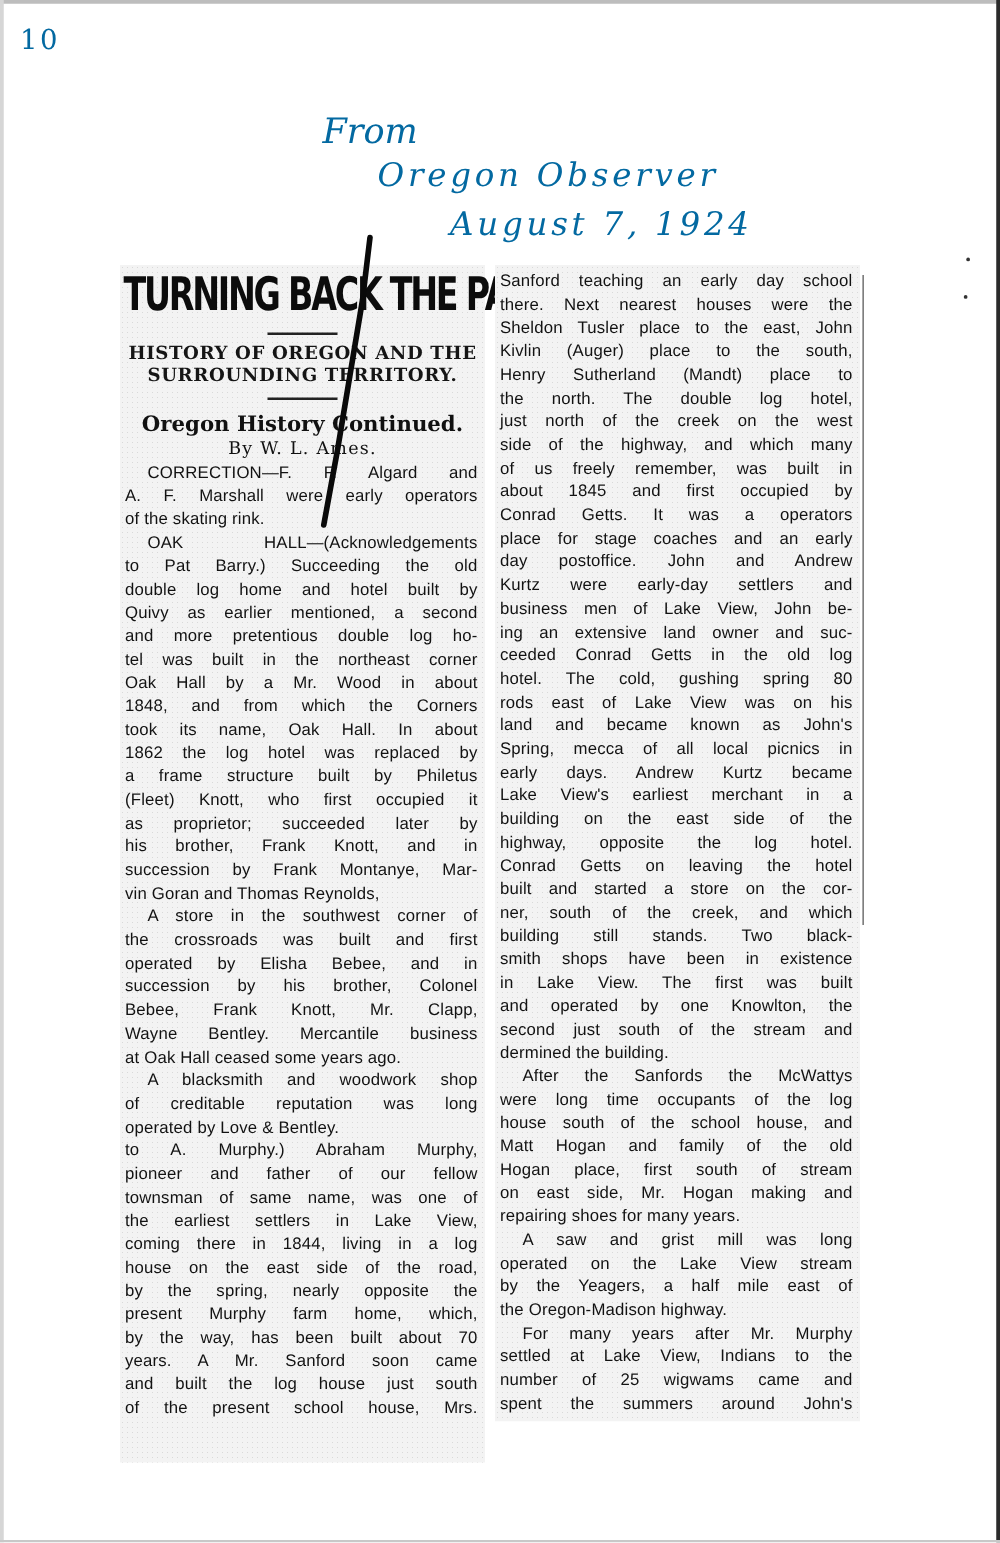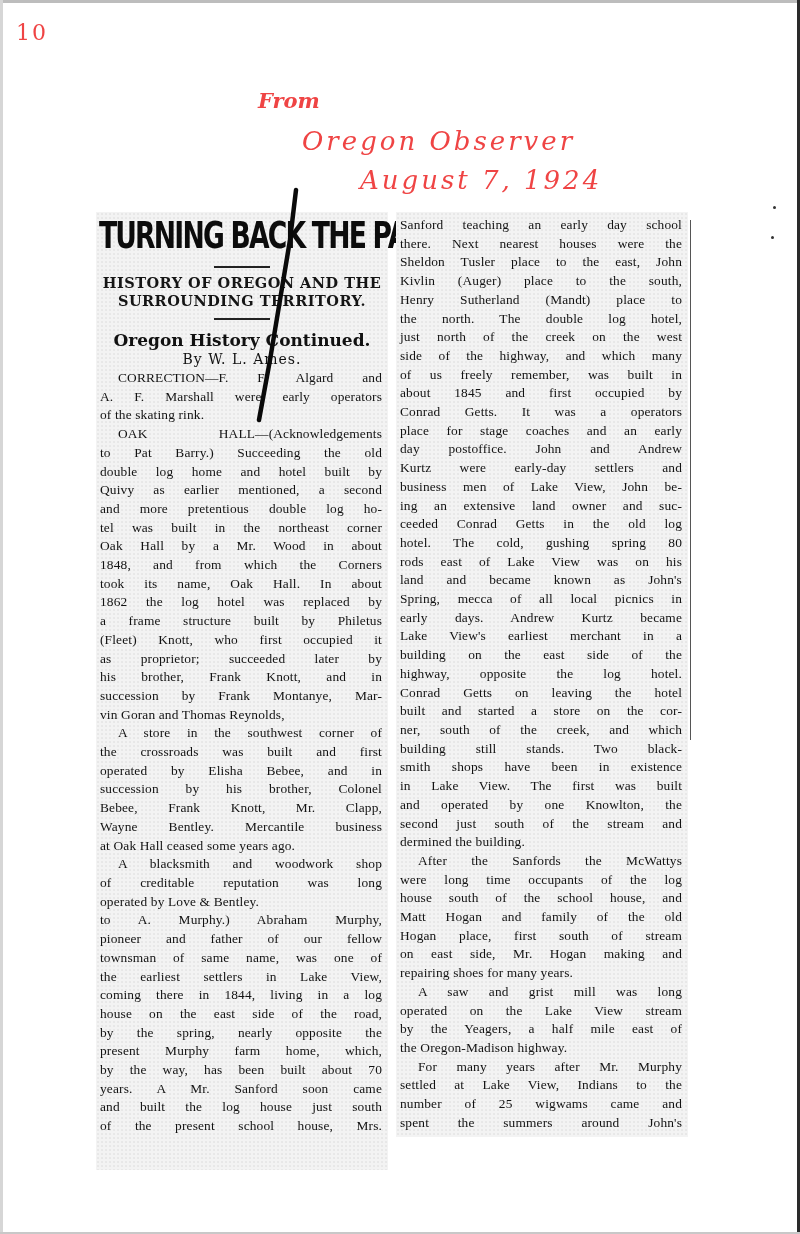--- a/index.html
+++ b/index.html
@@ -4,23 +4,23 @@
   <style>
     * { margin: 0; padding: 0; box-sizing: border-box; }
     html, body { width: 800px; height: 1234px; background: #ffffff; overflow: hidden; }
     body { position: relative; font-family: "DejaVu Serif", serif; color: #111; }
 
     .page-edge-top { position: absolute; left: 0; top: 0; width: 800px; height: 3px; background: #bdbdbd; }
     .page-edge-left { position: absolute; left: 0; top: 0; width: 3px; height: 1234px; background: #d6d6d6; }
     .page-edge-right { position: absolute; right: 0; top: 0; width: 3px; height: 1234px; background: #2a2a2a; }
     .page-edge-bottom { position: absolute; left: 0; bottom: 0; width: 800px; height: 2px; background: #c8c8c8; }
 
-    .handwriting { position: absolute; font-family: "DejaVu Serif", serif; font-style: italic; color: #ef4444; white-space: nowrap; }
+    .handwriting { position: absolute; font-family: "DejaVu Serif", serif; font-style: italic; color: #0369a1; white-space: nowrap; }
     .page-number { left: 16px; top: 20px; font-size: 22px; font-style: normal; letter-spacing: 2px; }
-    .hw-from { left: 258px; top: 88px; font-size: 21px; font-weight: bold; }
+    .hw-from { left: 258px; top: 88px; font-size: 28px; }
     .hw-source { left: 302px; top: 126px; font-size: 26px; letter-spacing: 3px; }
     .hw-date { left: 360px; top: 165px; font-size: 26px; letter-spacing: 3px; }
 
     .stray-dot { position: absolute; width: 3px; height: 3px; background: #333; border-radius: 50%; }
 
     .clipping { position: absolute; left: 96px; top: 212px; width: 598px; height: 958px; }
     .column { position: absolute; top: 0; width: 292px; background: #f3f3f3;
       background-image: radial-gradient(#d9d9d9 0.6px, transparent 0.8px);
       background-size: 4px 4px; }
     .col-left { left: 0; height: 958px; }
@@ -30,21 +30,21 @@
     .headline { font-family: "DejaVu Sans", sans-serif; font-weight: 900; font-size: 37px; line-height: 44px;
       letter-spacing: -2.5px; transform: scaleX(0.72); transform-origin: left top; white-space: nowrap;
       padding-left: 4px; padding-top: 2px; color: #0c0c0c; }
     .rule { width: 56px; height: 2px; background: #222; margin: 8px auto 6px auto; }
     .subhead { font-family: "DejaVu Serif", serif; font-weight: bold; font-size: 14.5px; line-height: 18px;
       text-align: center; letter-spacing: 0.5px; color: #151515; }
     .section-title { font-family: "DejaVu Serif", serif; font-weight: bold; font-size: 17px; text-align: center;
       margin-top: 10px; line-height: 20px; }
     .byline { font-family: "DejaVu Serif", serif; font-size: 14px; text-align: center; line-height: 19px; letter-spacing: 1px; }
 
-    .body-text { font-family: Liberation Serif, serif; font-size: 13.4px; line-height: 18.7px; text-align: justify;
+    .body-text { font-family: Liberation Sans, sans-serif; font-size: 13.4px; line-height: 18.7px; text-align: justify;
       padding: 0 6px 0 4px; color: #121212; letter-spacing: 0.15px; }
     .body-text .line { display: block; text-align: justify; text-align-last: justify; white-space: nowrap; }
     .body-text .line.last { text-align-last: left; }
     .body-text .line.indent { padding-left: 18px; }
 
     .pen-stroke { position: absolute; left: 0; top: 0; pointer-events: none; }
   </style>
 </head>
 <body>
 

